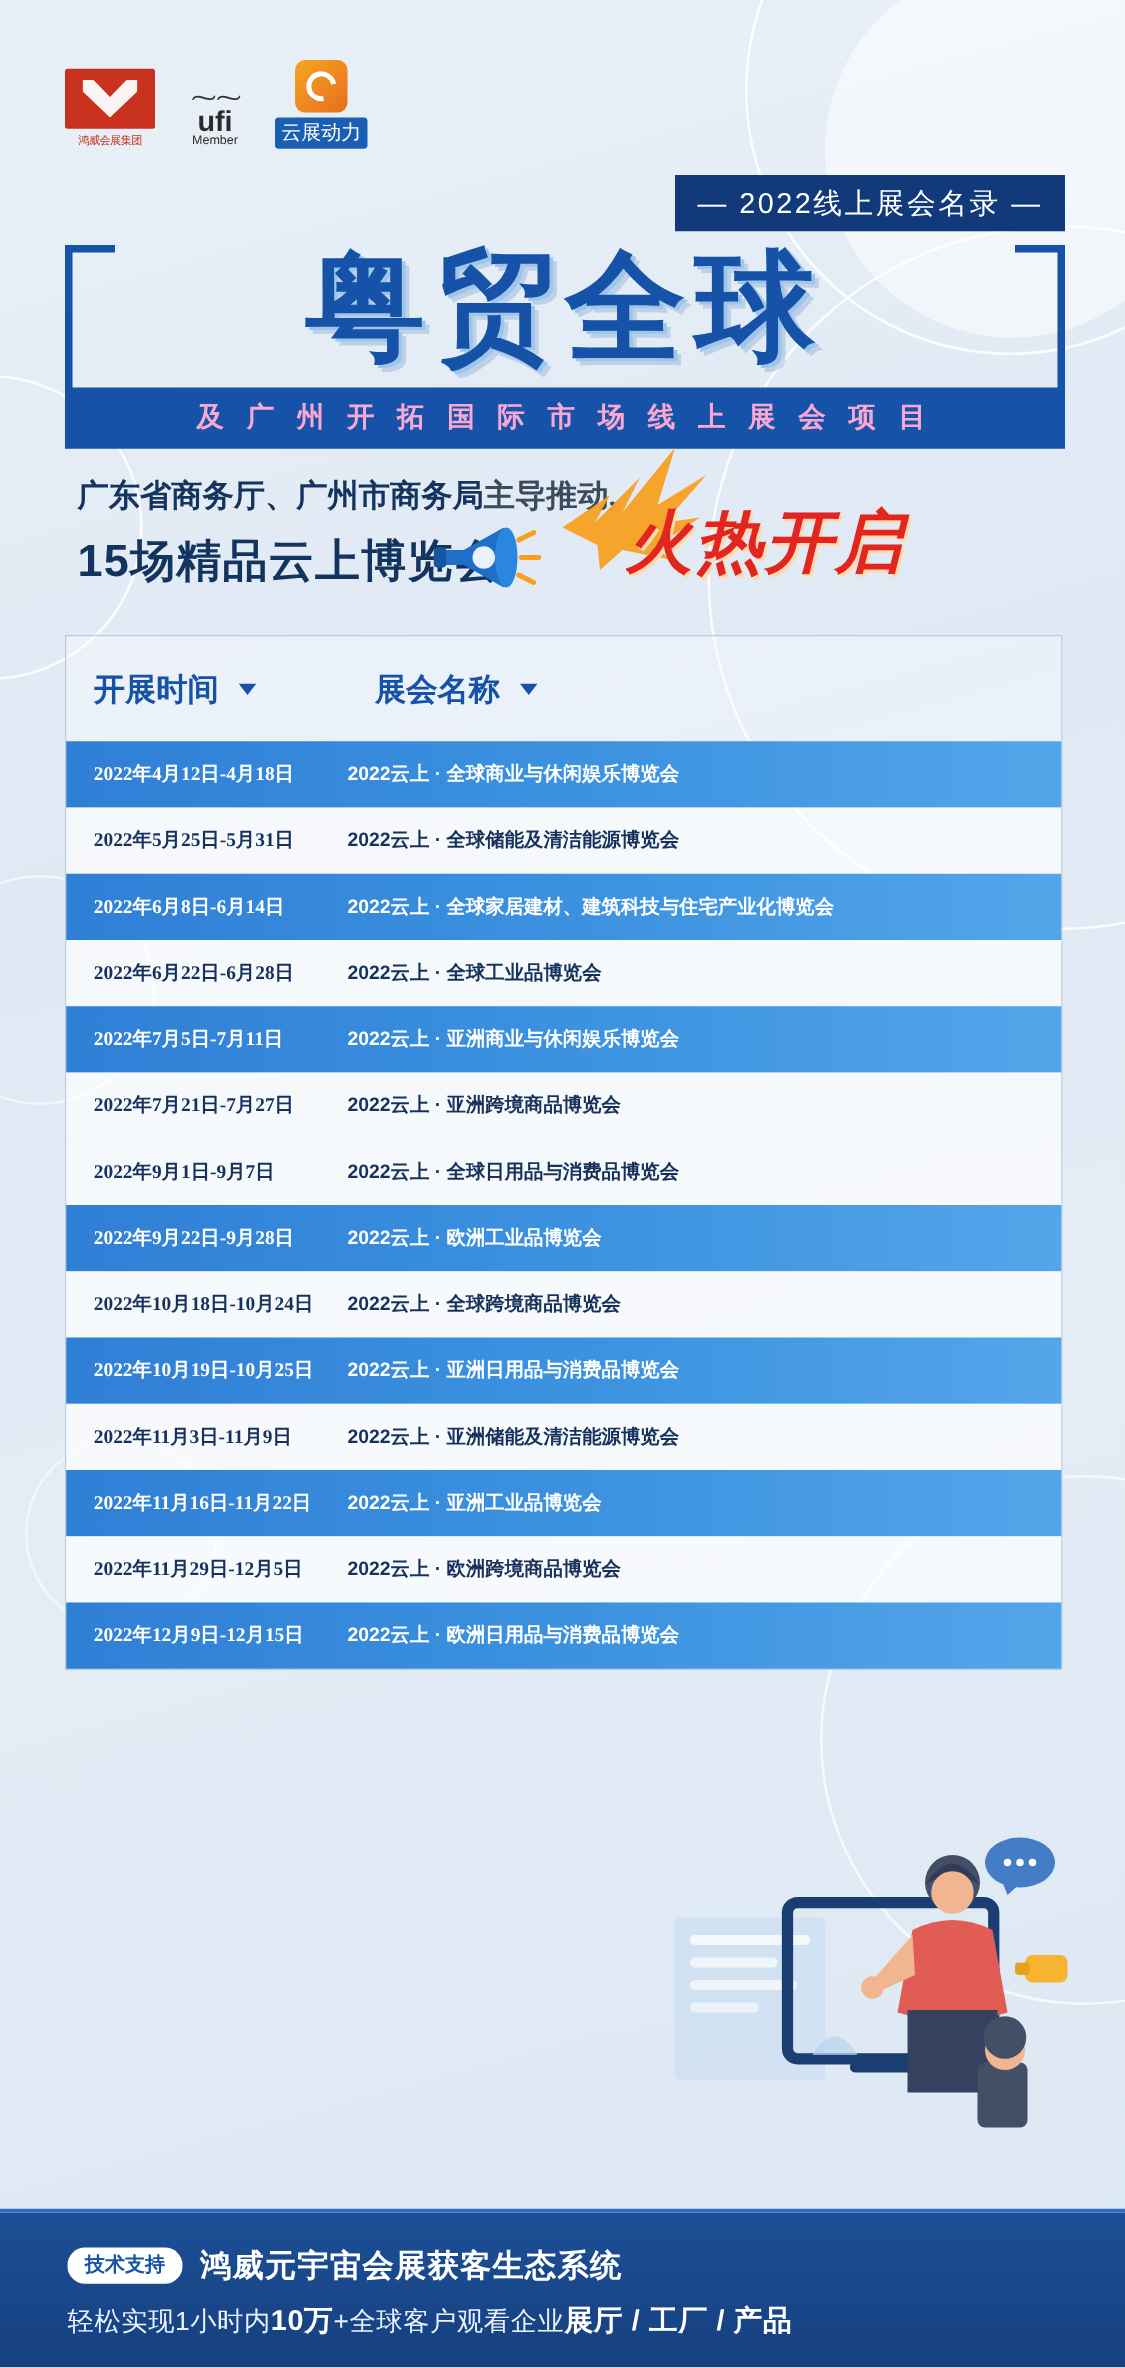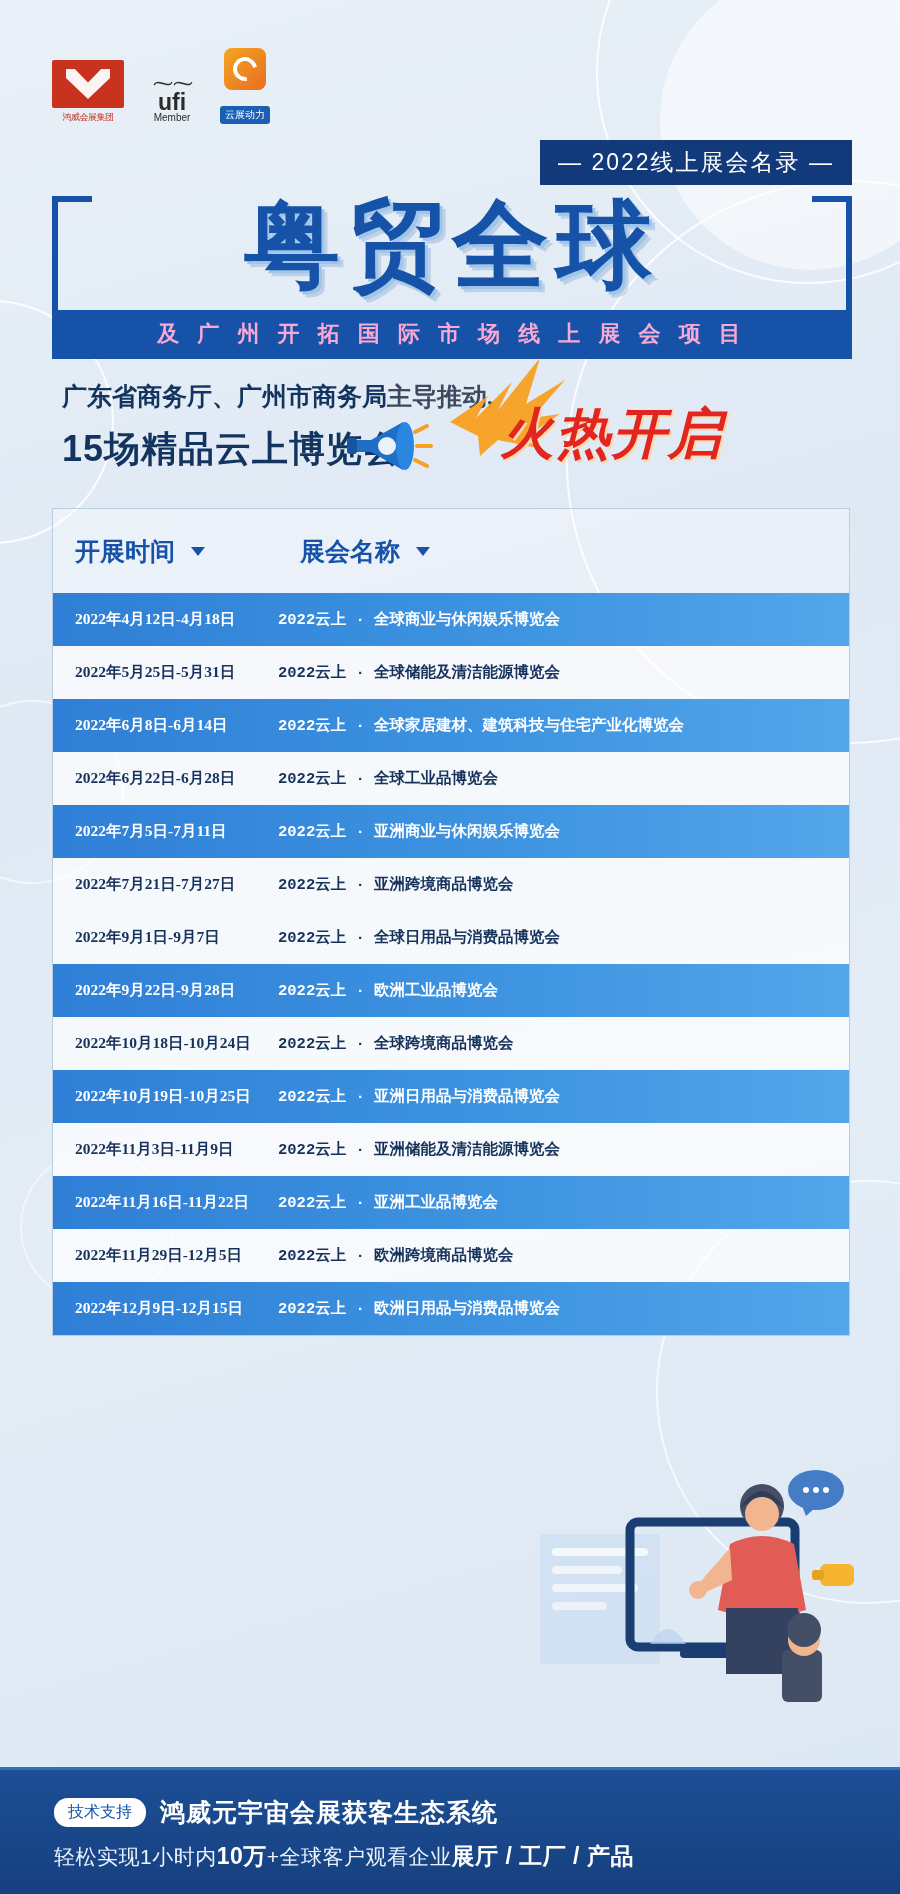--- a/index.html
+++ b/index.html
@@ -112,22 +112,22 @@
   .logo-yz .mark:after {
     content: "";
     position: absolute;
     inset: 9px;
     border: 4px solid #fff;
     border-radius: 50%;
     border-right-color: transparent;
     transform: rotate(35deg);
   }
   .logo-yz .cap {
-    margin-top: 16px;
-    font-size: 10px;
+    margin-top: 4px;
+    font-size: 16px;
     color: #fff;
     background: #1a5fb4;
     border-radius: 3px;
     padding: 2px 5px;
     white-space: nowrap;
   }
 
   
   .badge-year {
     position: absolute;
@@ -276,21 +276,20 @@
     width: 225px;
     padding-left: 22px;
     box-sizing: border-box;
     font-weight: bold;
     font-family: Liberation Serif, serif;
   }
   .row .c-name {
     flex: 1;
     padding-right: 14px;
     font-weight: bold;
-    font-family: Liberation Mono, monospace;
   }
   .row.odd {
     background: linear-gradient(90deg, #2f7fd6 0%, #3d93e0 55%, #54a6ea 100%);
     color: #ffffff;
   }
   .row.even {
     background: rgba(255,255,255,0.55);
     color: #16325c;
   }
 
@@ -326,21 +325,21 @@
   }
   .f-line1 {
     display: flex;
     align-items: center;
     gap: 14px;
   }
   .f-tag {
     background: #ffffff;
     color: #1552a8;
     font-size: 16px;
-    font-weight: normal;
+    font-weight: bold;
     border-radius: 14px;
     padding: 4px 14px;
     white-space: nowrap;
   }
   .f-title {
     color: #ffffff;
     font-size: 25px;
     font-weight: bold;
     letter-spacing: 1px;
   }

